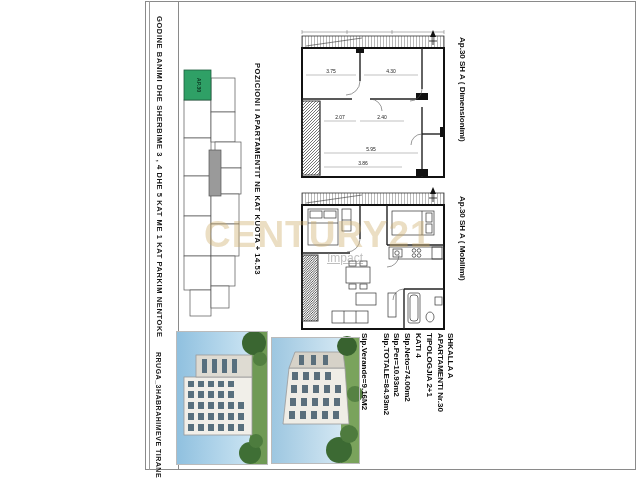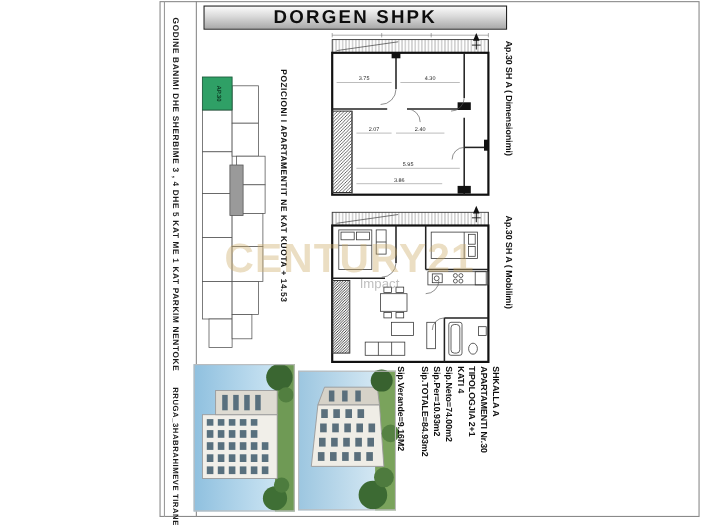--- a/index.html
+++ b/index.html
@@ -36,42 +36,39 @@
   }
   .details-block div { line-height:1.35; white-space:nowrap; }
   .details-block .veranda-line { margin-block-start:11px; }
 
   .watermark-main {
     position:absolute; left:204px; top:214px; font-size:37px; font-weight:bold;
     letter-spacing:1px; color:rgba(206,173,105,0.40); z-index:5; pointer-events:none;
   }
   .watermark-sub {
     position:absolute; left:327px; top:251px; font-size:12px;
-    color:rgba(125,125,125,0.50); z-index:5; pointer-events:none;
+    color:rgba(125,125,125,0.50); z-index:5; pointer-events:none;text-decoration:underline;
   }
 
   svg { position:absolute; overflow:visible; }
   .keyplan-svg { left:182px; top:58px; }
   .plan-top-svg { left:292px; top:29px; }
   .plan-bot-svg { left:292px; top:189px; }
   .render1-svg { left:176px; top:331px; }
   .render2-svg { left:271px; top:337px; }
 </style>
 </head>
 <body>
 
 <div class="page">
 
   <div class="sheet-border"></div>
   <div class="inner-left-line"></div>
   <div class="strip-divider"></div>
 
-  <div class="title-banner">
-    <span>DORGEN SHPK</span>
-  </div>
 
   <div class="vtext strip-building">GODINE BANIMI DHE SHERBIME 3 , 4 DHE 5 KAT ME 1 KAT PARKIM NENTOKE</div>
   <div class="vtext strip-street">RRUGA_3HABRAHIMEVE  TIRANE</div>
 
   <svg class="keyplan-svg" width="64" height="272" viewBox="0 0 64 272">
     <g stroke="#555" stroke-width="0.7" fill="#ffffff">
       <rect x="2" y="42" width="27" height="38"></rect>
       <rect x="2" y="80" width="27" height="38"></rect>
       <rect x="2" y="118" width="27" height="40"></rect>
       <rect x="2" y="158" width="27" height="40"></rect>

